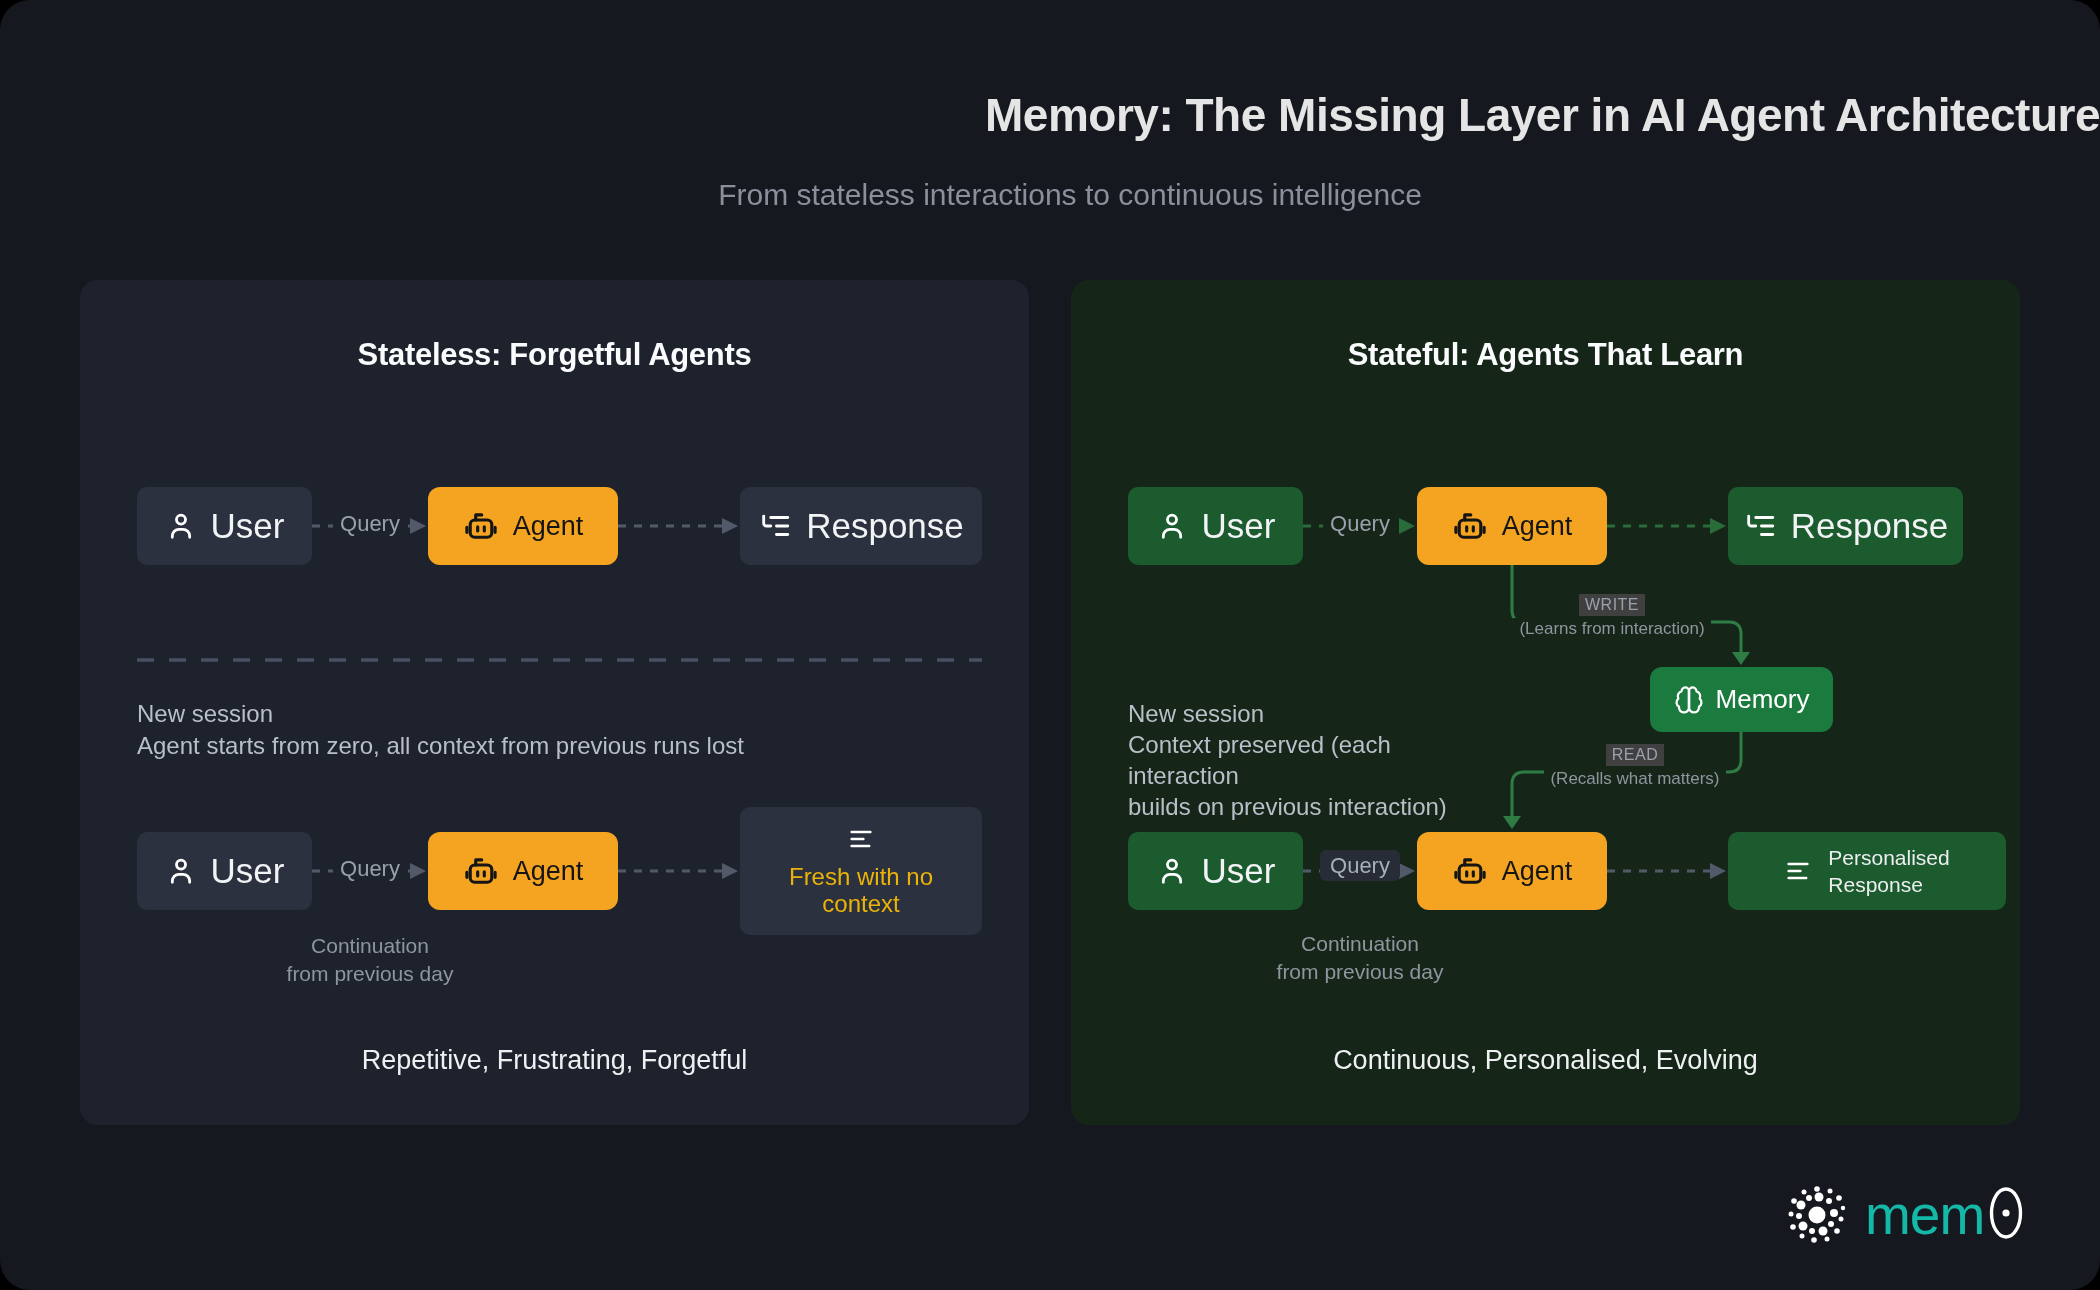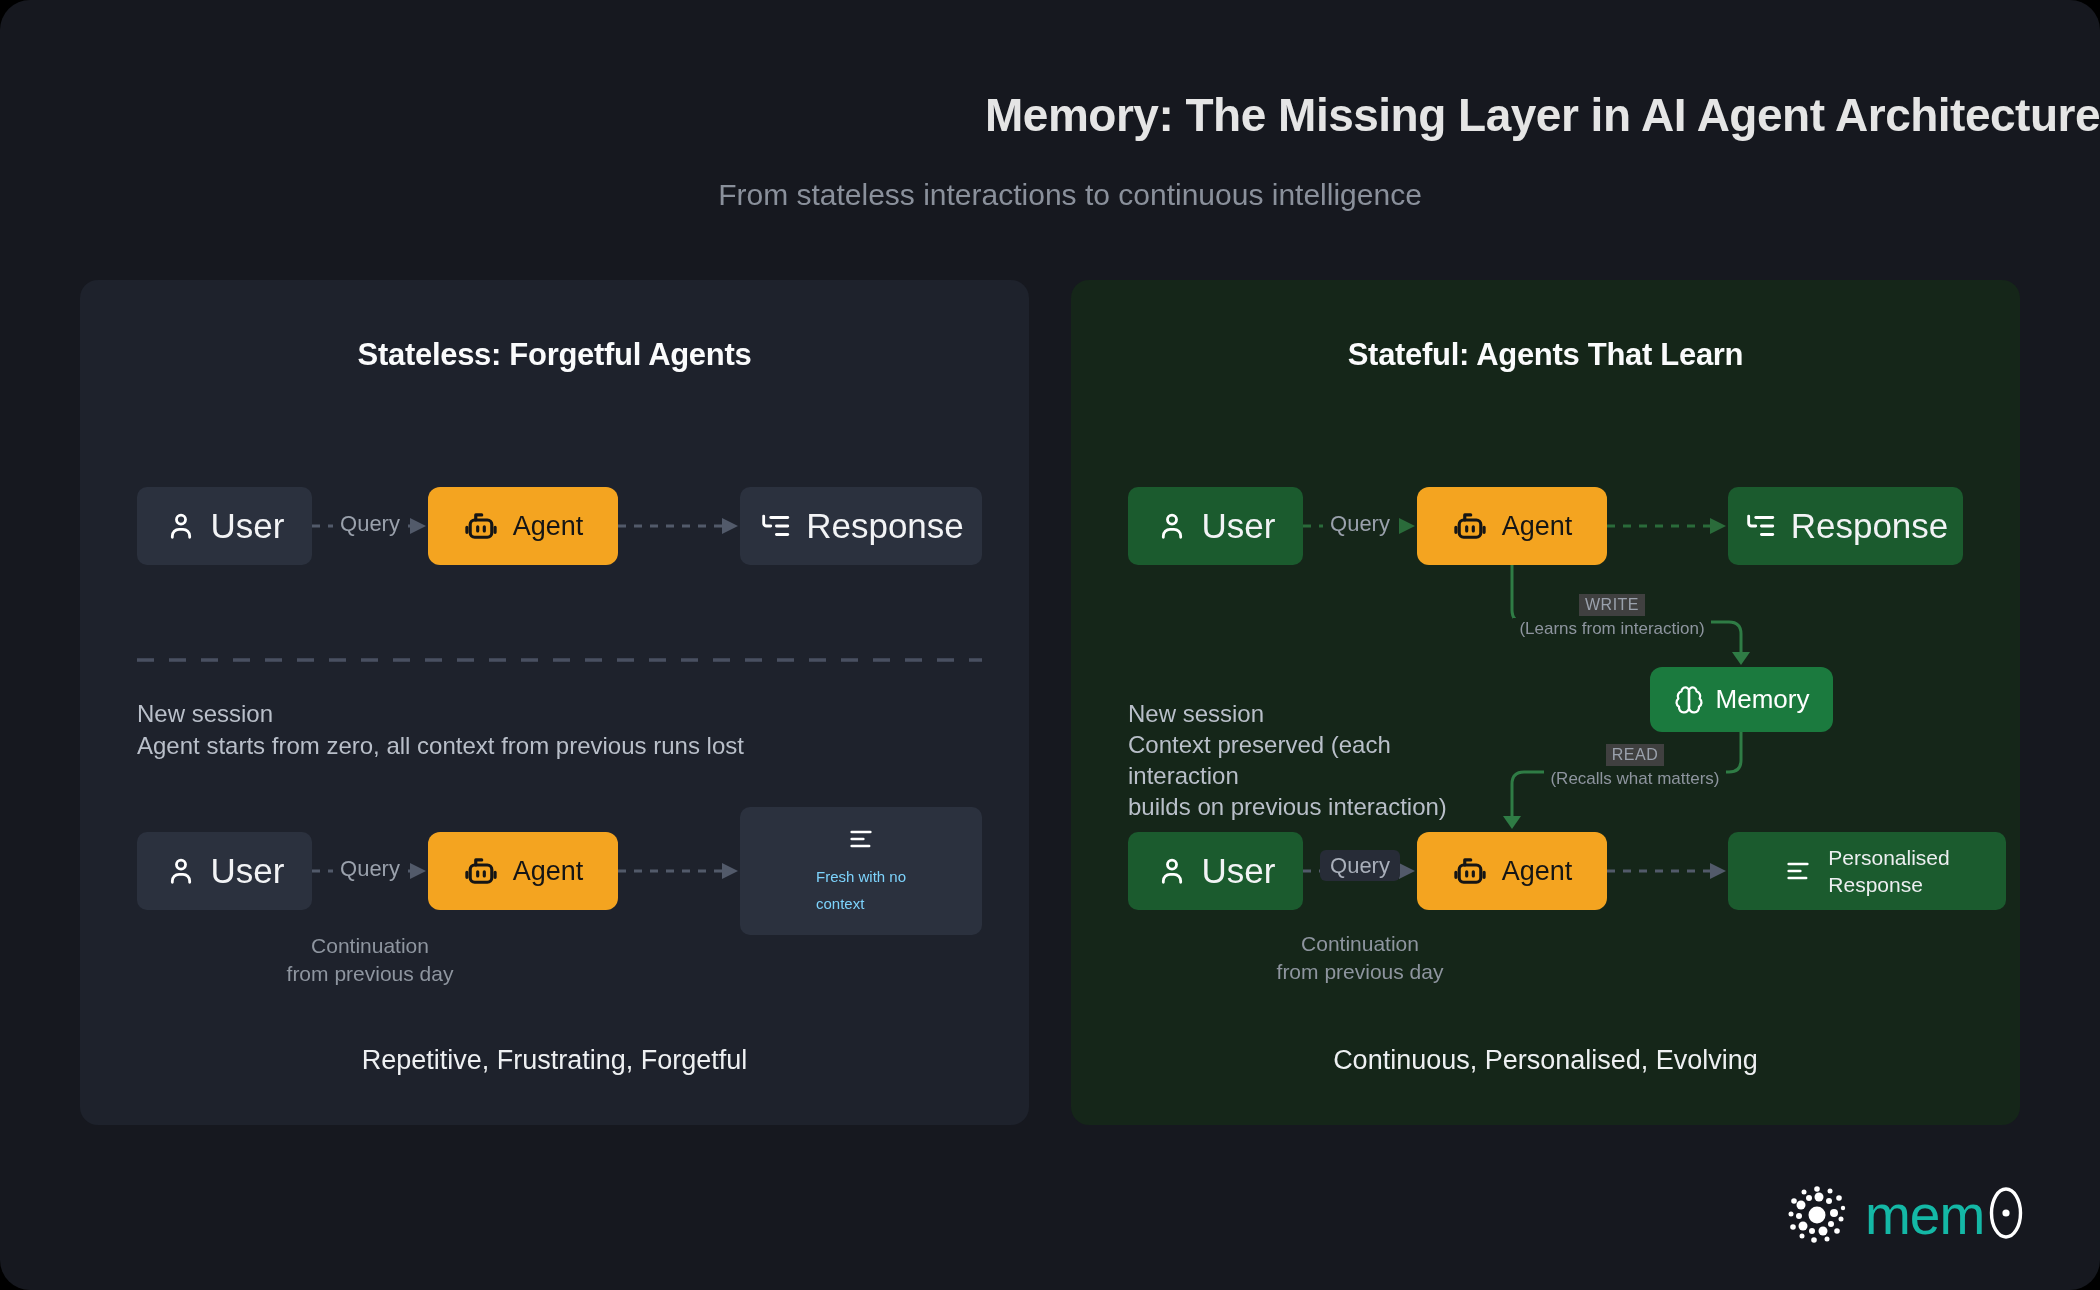--- a/index.html
+++ b/index.html
@@ -26,21 +26,21 @@
   .query-wrap{position:absolute;text-align:center;font-size:22px;color:#9aa1ac;}
   .query-wrap span{background:#1e222c;padding:0 7px;}
   .panel-right .query-wrap span{background:#152619;}
   .panel-right .query-wrap.query-pill span{background:#272c37;color:#a9afba;padding:3px 10px;border-radius:6px;}
 
   .note{position:absolute;color:#b9bfc9;font-size:24px;line-height:32px;}
   .small-note{position:absolute;text-align:center;color:#8e959f;font-size:21px;line-height:28px;}
   .panel-footer{position:absolute;left:0;right:0;top:765px;text-align:center;color:#eef0f2;font-size:27px;font-weight:400;}
 
   .fresh-box{flex-direction:column;gap:10px;padding:14px 10px;}
-  .fresh-text{color:#7dd3fc;font-size:15px;line-height:27px;text-align:left;}
+  .fresh-text{color:#eab308;font-size:24px;line-height:27px;text-align:center;}
   .result-text{color:#eceef0;font-size:21px;line-height:27px;text-align:left;}
 
   .flow-label{position:absolute;text-align:center;}
   .flow-label .fl1{display:inline-block;background:#404040;color:#9aa1ac;font-size:16px;letter-spacing:0.5px;padding:1px 6px;}
   .flow-label .fl2{display:inline-block;background:#152619;color:#8e959f;font-size:17px;padding:1px 6px;margin-top:2px;}
   .flow-label div{line-height:20px;}
 
   .memory-label{color:#fff;font-size:26px;font-weight:500;}
 
   .brand{position:absolute;left:1785px;top:1183px;display:flex;align-items:center;gap:16px;}

